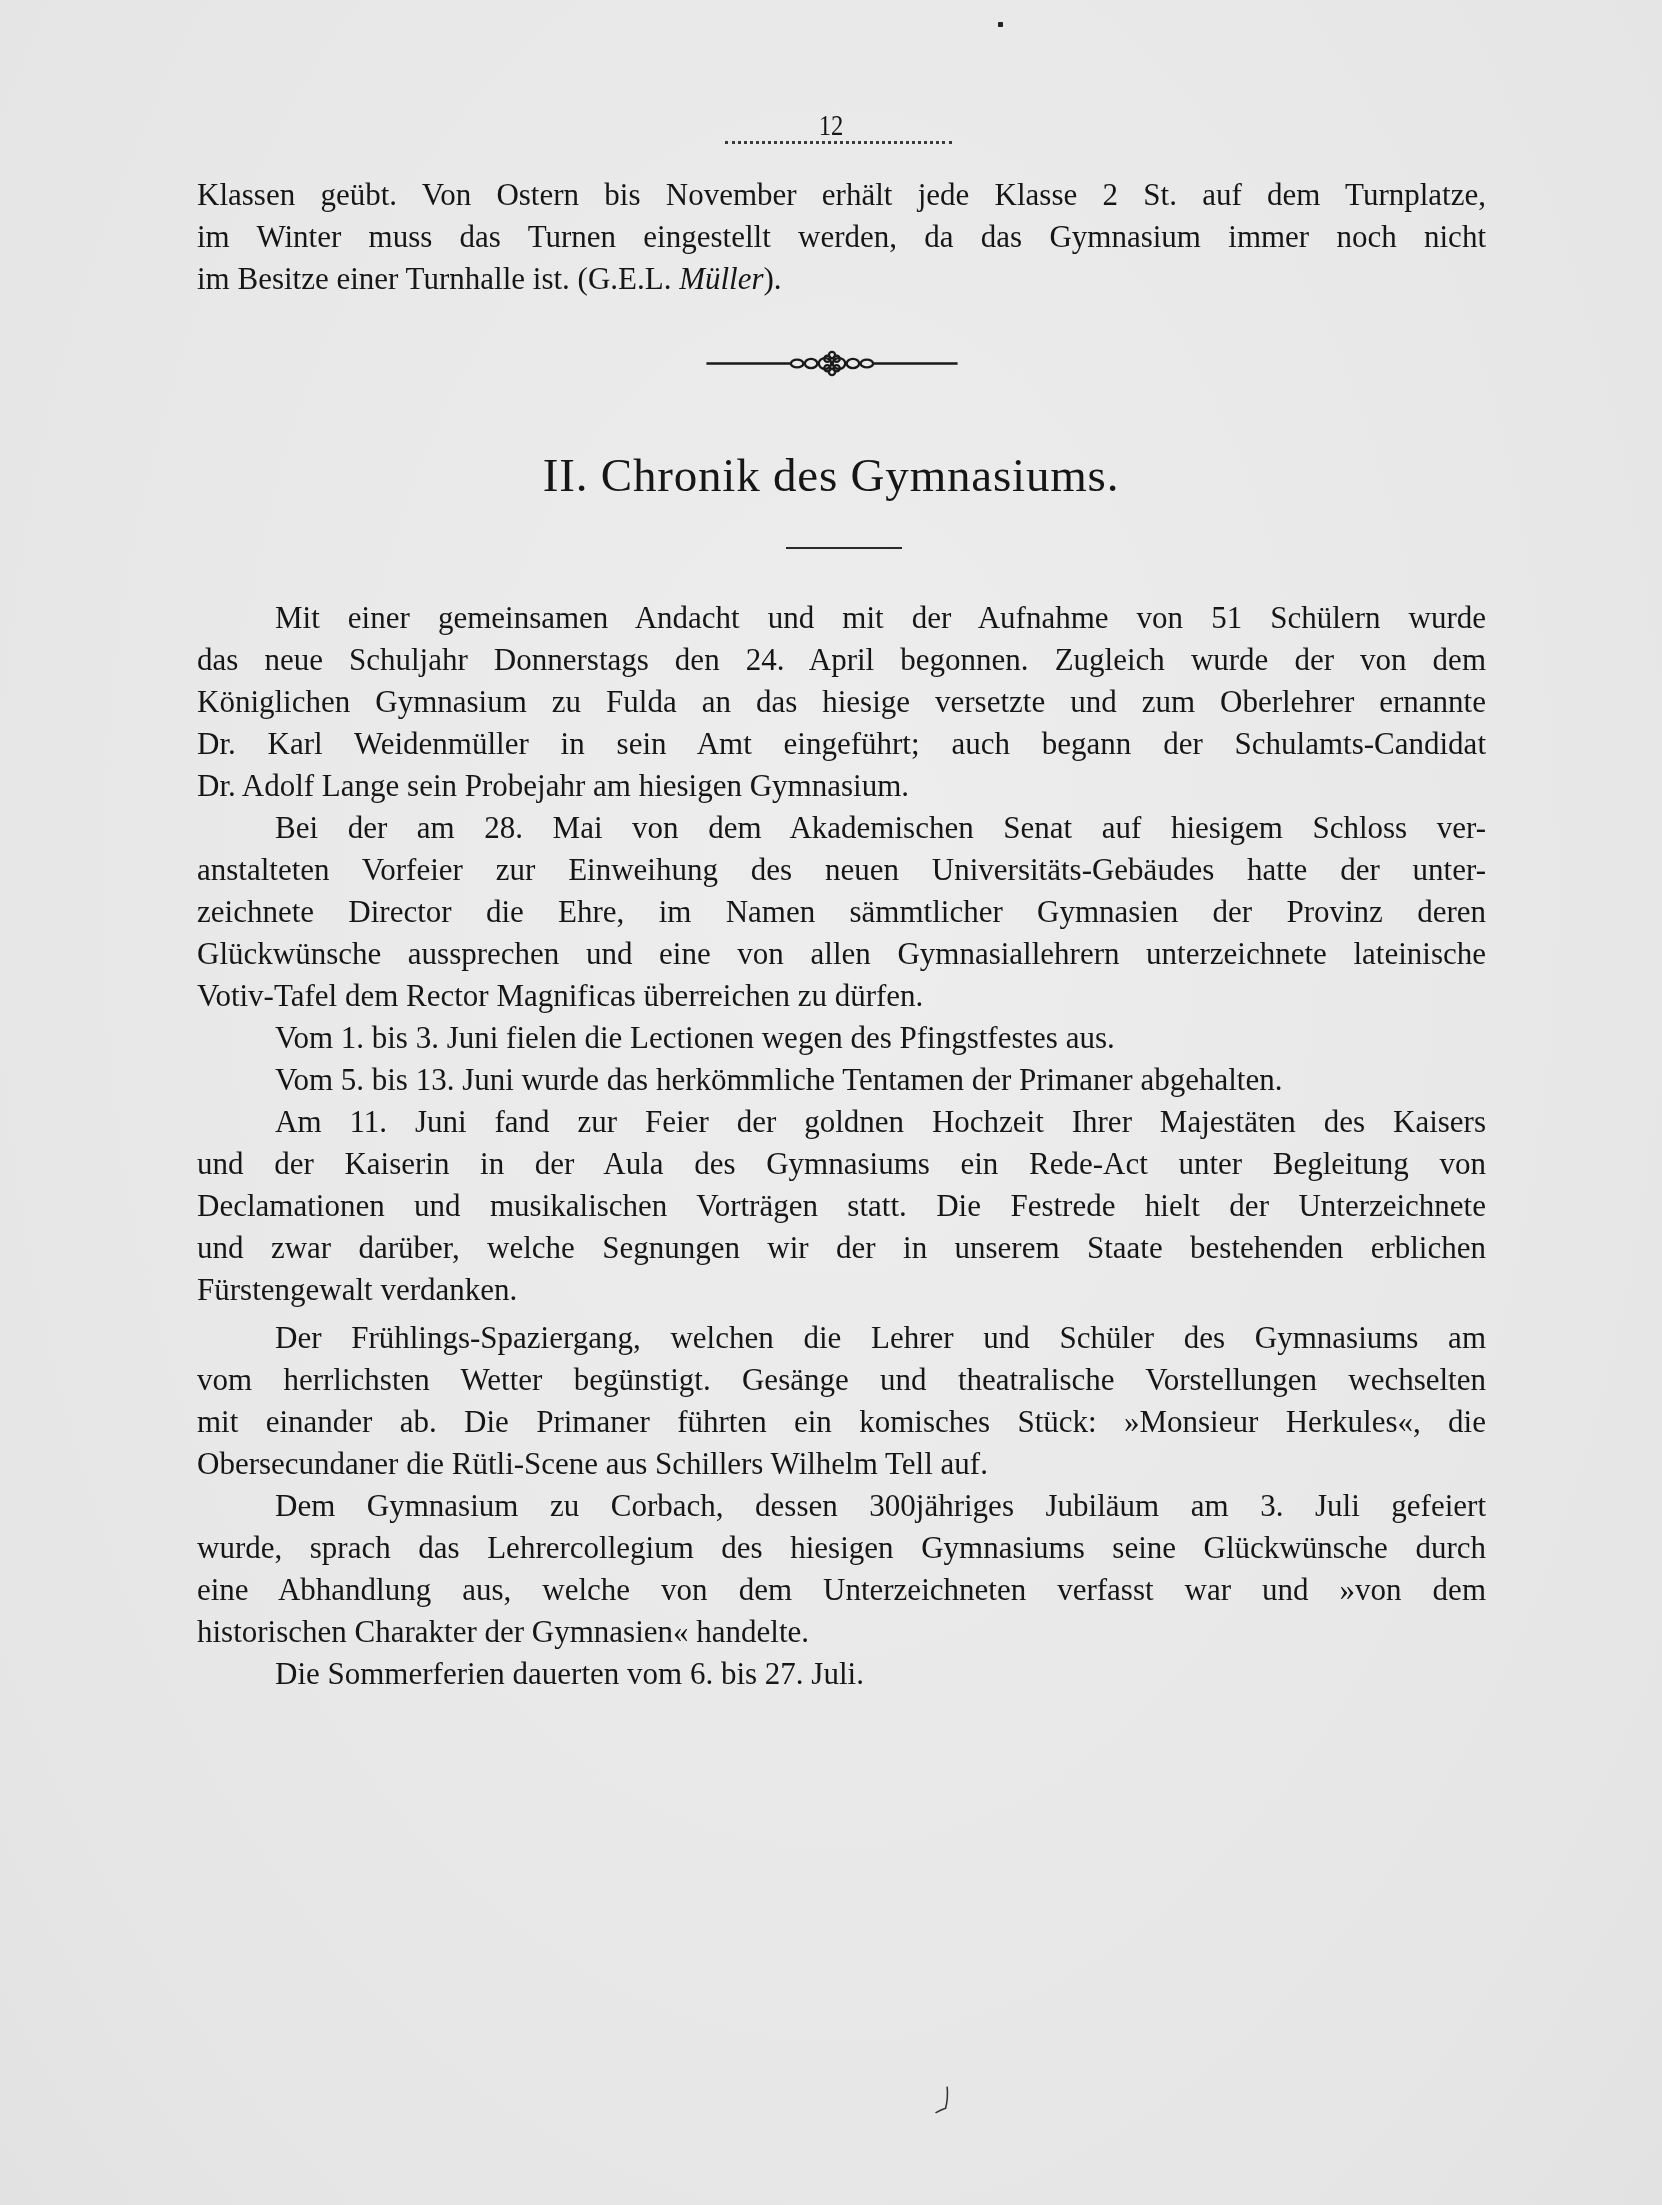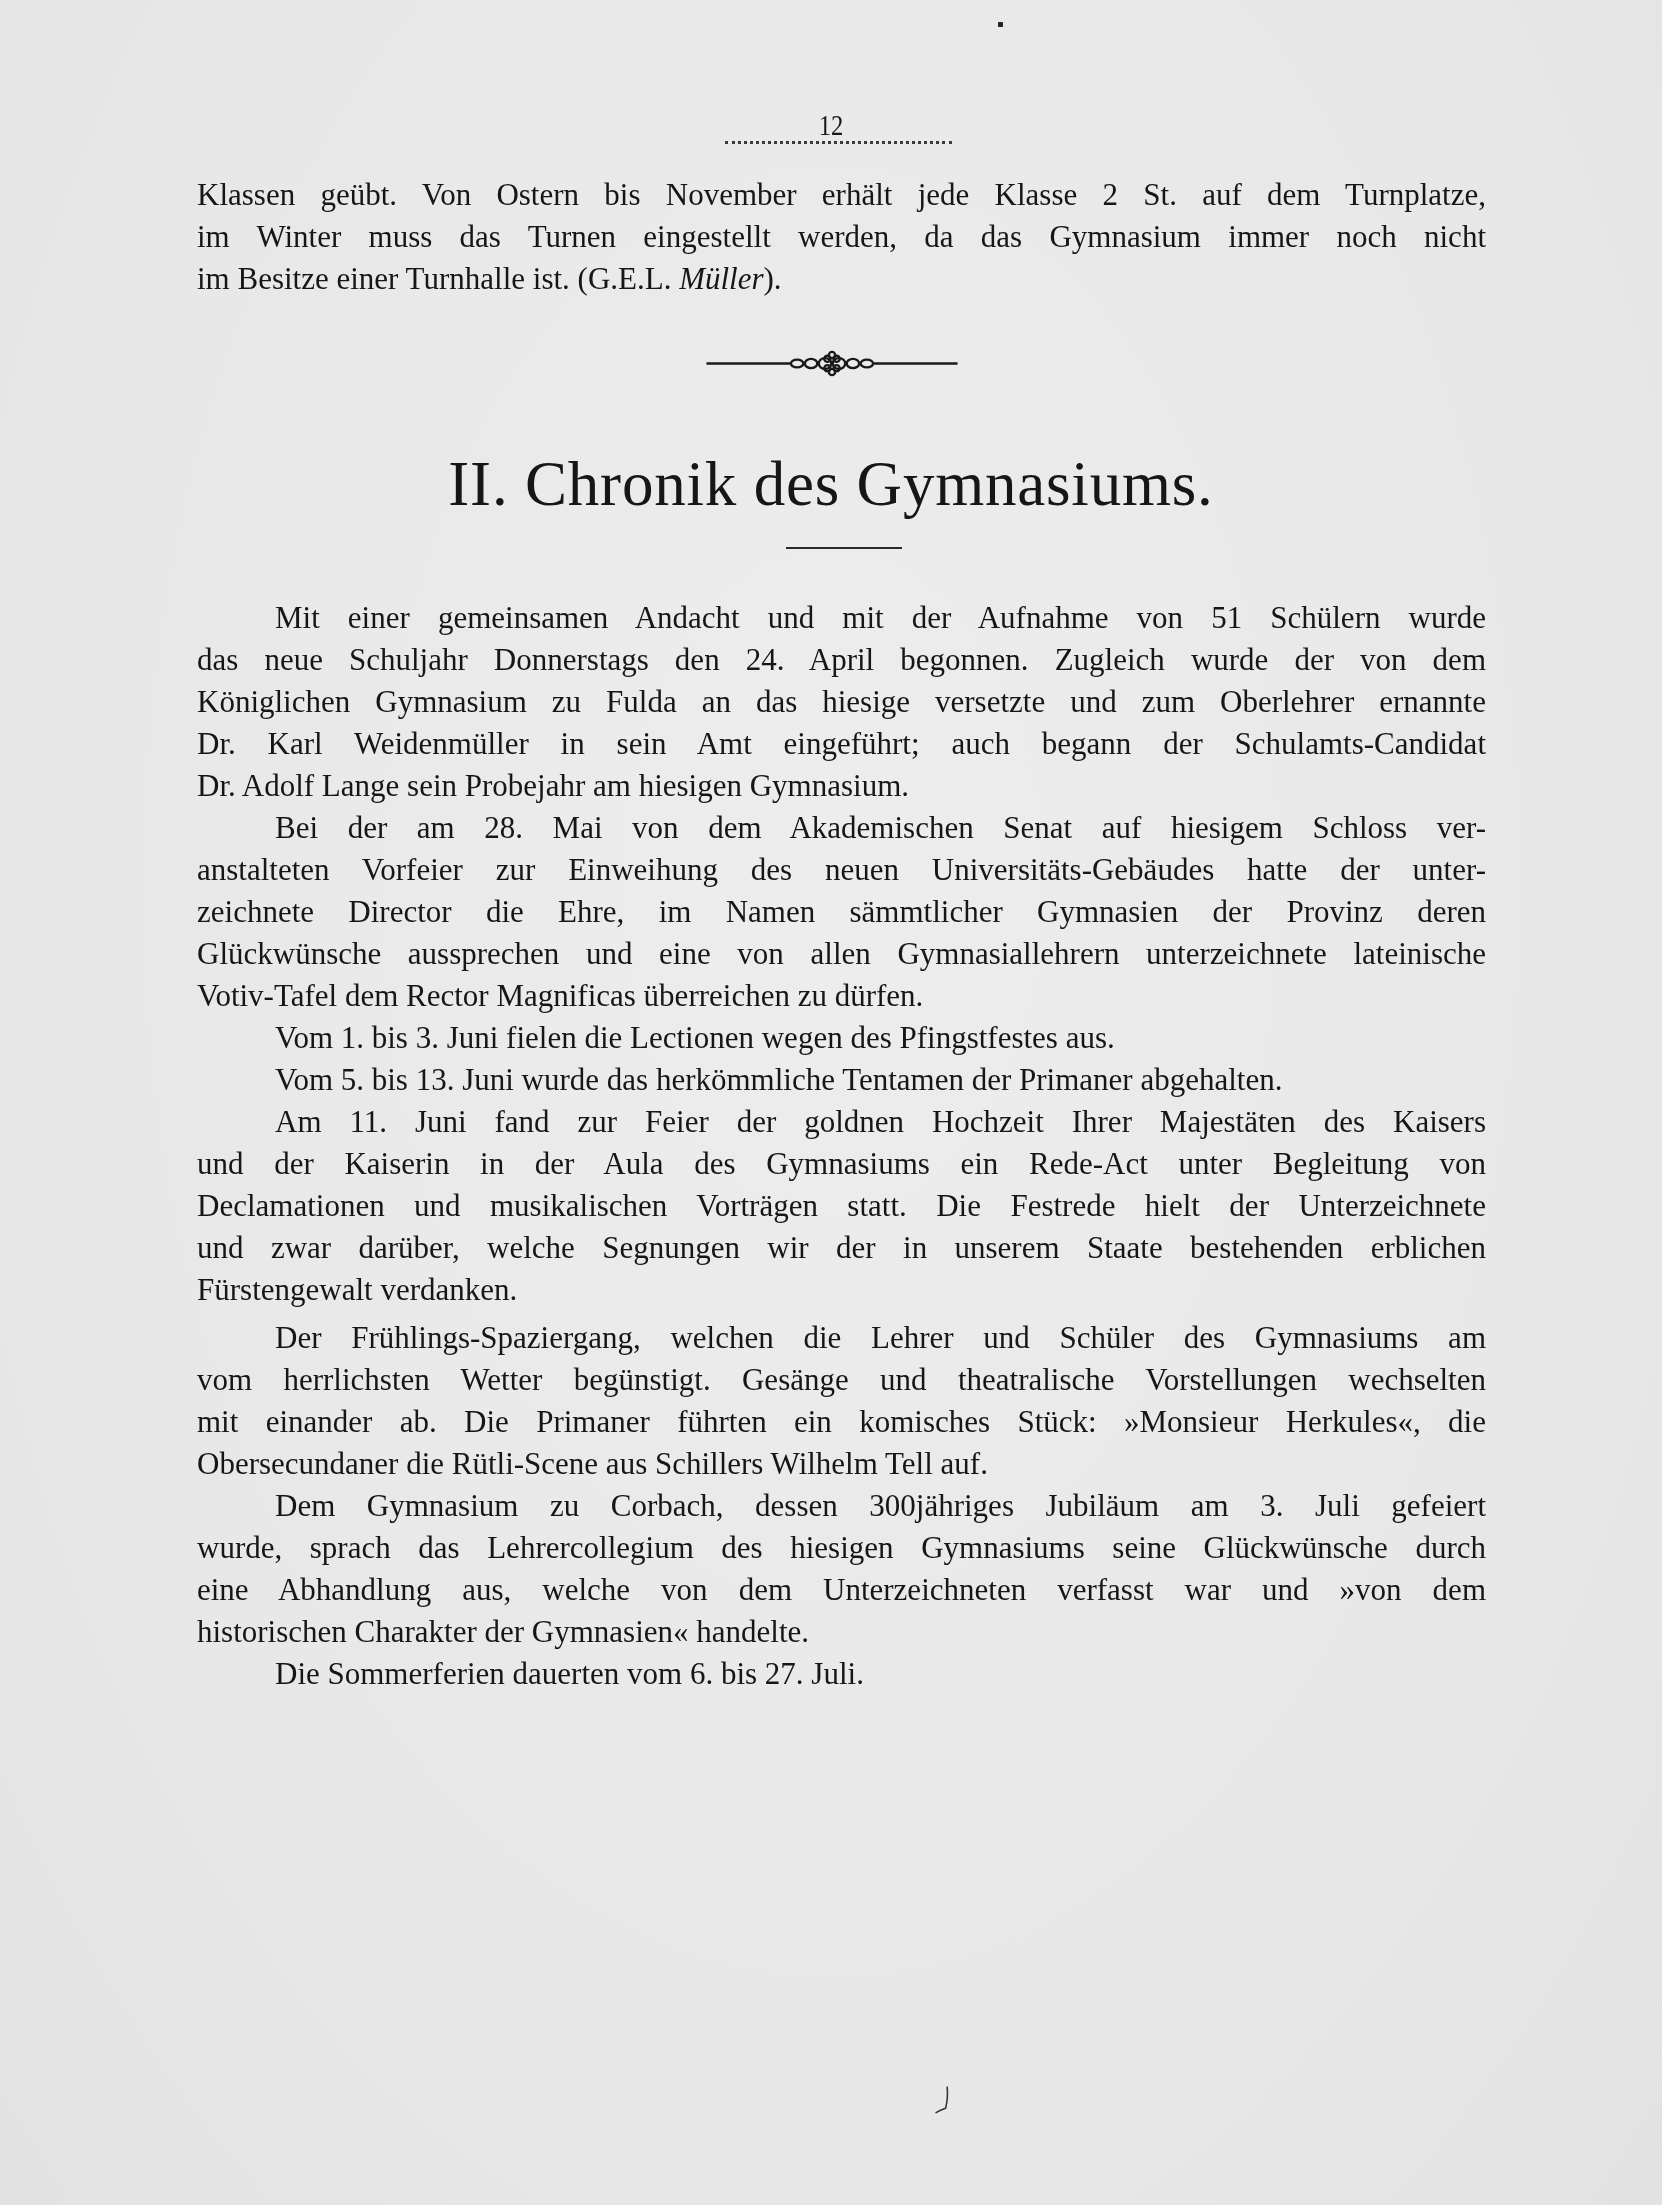--- a/index.html
+++ b/index.html
@@ -74,21 +74,21 @@
       left: 705px;
       top: 348px;
       width: 254px;
       height: 31px;
     }
     .section-title {
       position: absolute;
       left: 0; right: 0;
       top: 448px;
       text-align: center;
-      font-size: 63px;
+      font-size: 47px;
       letter-spacing: 0.8px;
     }
     .title-rule {
       position: absolute;
       left: 786px;
       width: 116px;
       top: 547px;
       height: 0;
       border-top: 2.4px solid #2a2a2a;
     }

